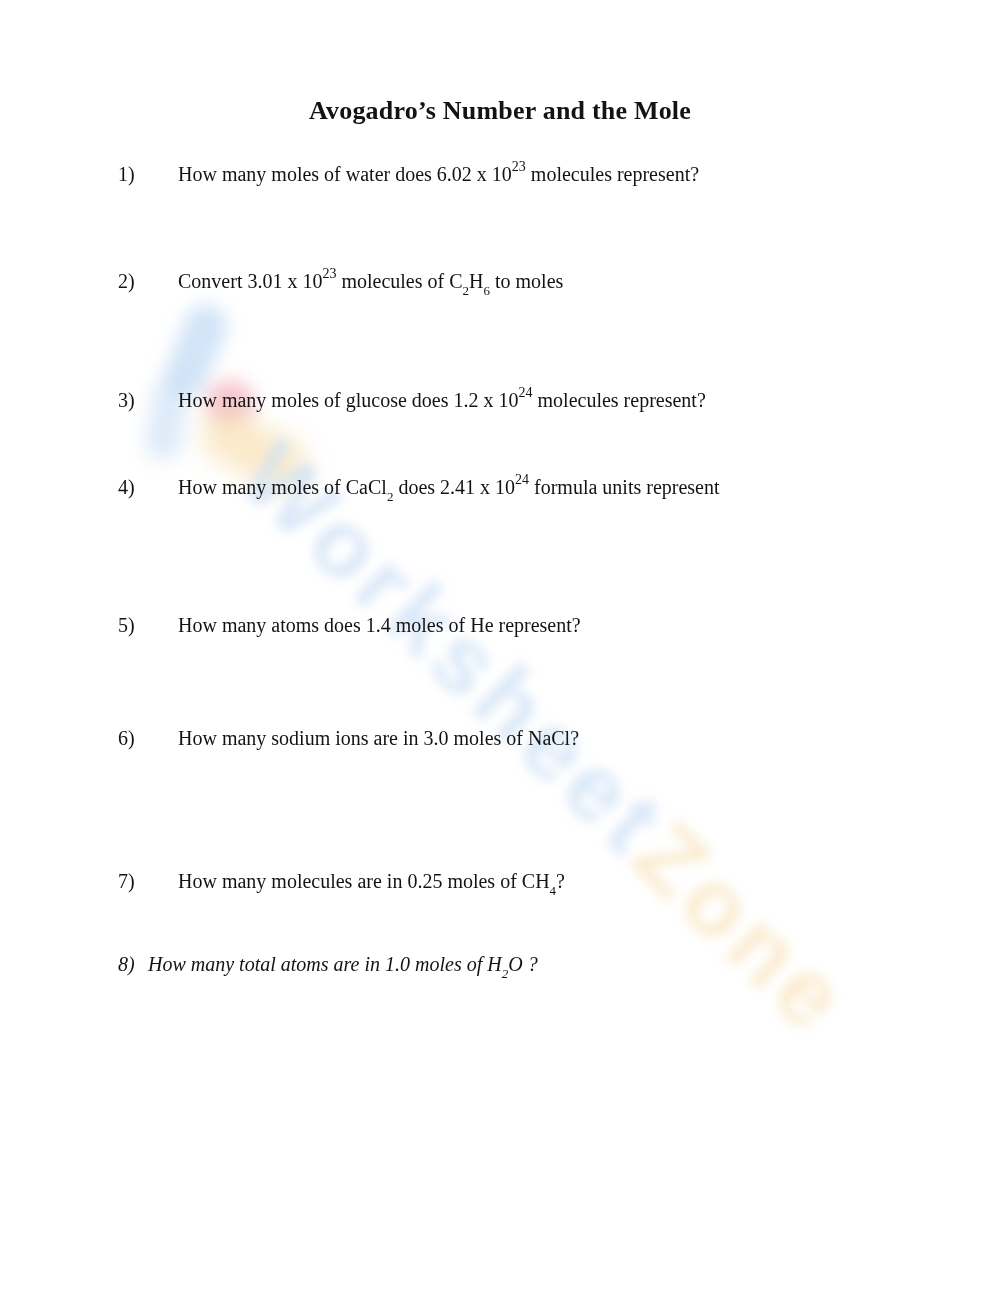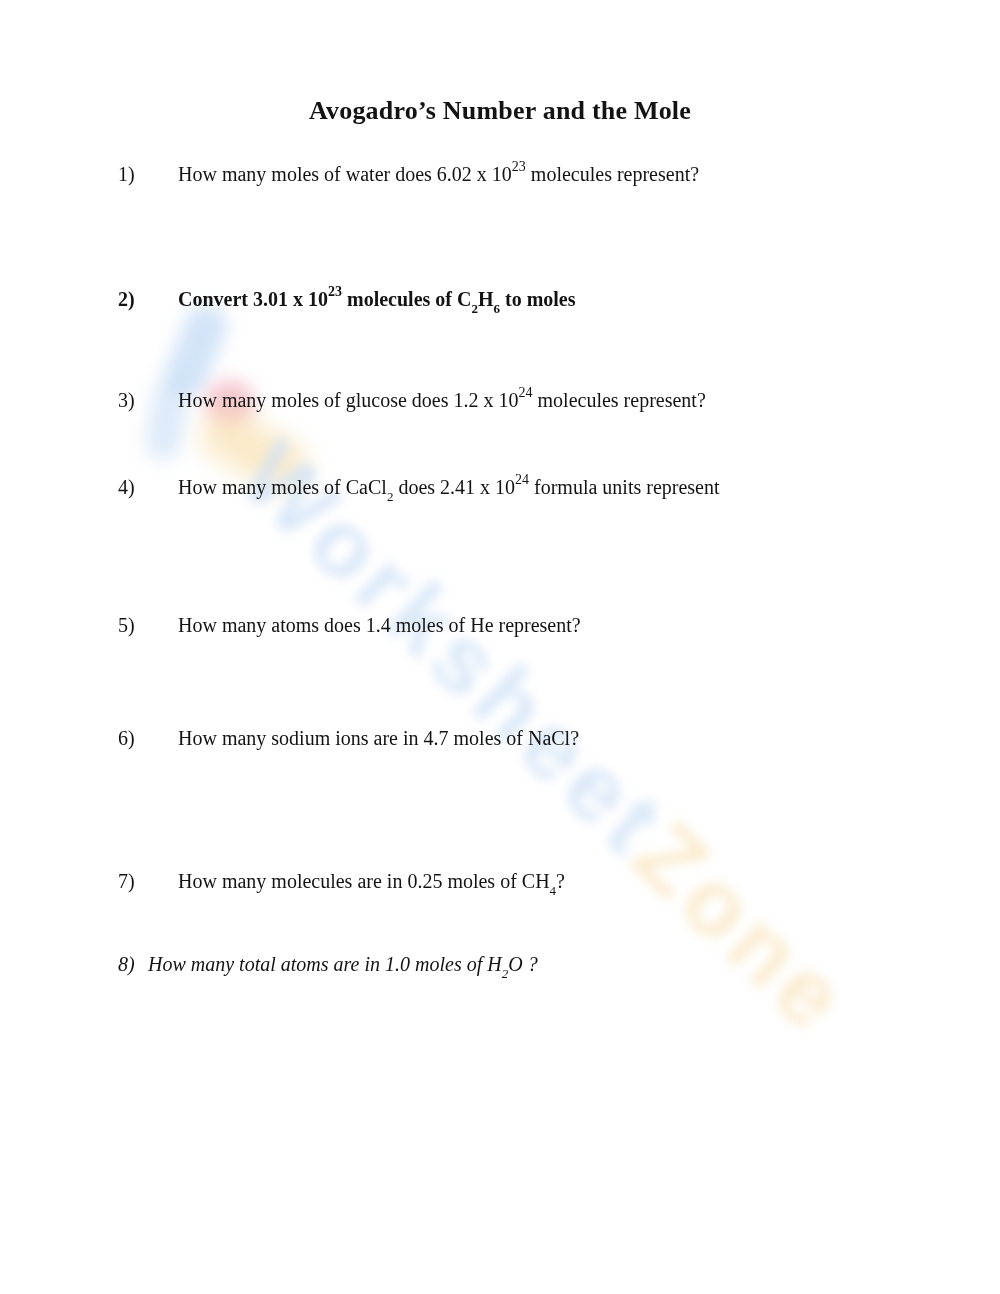--- a/index.html
+++ b/index.html
@@ -73,21 +73,21 @@
   
   .questions { position: absolute; left: 0; top: 0; width: 1000px; }
   .q-row {
     position: absolute;
     left: 118px;
     font-size: 20px;
     line-height: 26px;
     white-space: nowrap;
   }
   .q-row:nth-child(1) { top: 161px; }
-  .q-row:nth-child(2) { top: 286px; font-weight: bold; }
+  .q-row:nth-child(2) { top: 268px; }
   .q-row:nth-child(3) { top: 387px; }
   .q-row:nth-child(4) { top: 474px; }
   .q-row:nth-child(5) { top: 612px; }
   .q-row:nth-child(6) { top: 725px; }
   .q-row:nth-child(7) { top: 868px; }
   .q-row:nth-child(8) { top: 951px; font-style: italic; }
   .q-num { display: inline-block; width: 60px; }
   .q-row.narrow .q-num { width: 30px; }
   .q-text sup {
     font-size: 14px;
@@ -121,18 +121,18 @@
   </div>
 
   <h1 class="page-title">Avogadro’s Number and the Mole</h1>
 
   <div class="questions">
       <div class="q-row"><span class="q-num">1)</span><span class="q-text">How many moles of water does 6.02 x 10<sup>23</sup> molecules represent?</span></div>
       <div class="q-row"><span class="q-num">2)</span><span class="q-text">Convert 3.01 x 10<sup>23</sup> molecules of C<sub>2</sub>H<sub>6</sub> to moles</span></div>
       <div class="q-row"><span class="q-num">3)</span><span class="q-text">How many moles of glucose does 1.2 x 10<sup>24</sup> molecules represent?</span></div>
       <div class="q-row"><span class="q-num">4)</span><span class="q-text">How many moles of CaCl<sub>2</sub> does 2.41 x 10<sup>24</sup> formula units represent</span></div>
       <div class="q-row"><span class="q-num">5)</span><span class="q-text">How many atoms does 1.4 moles of He represent?</span></div>
-      <div class="q-row"><span class="q-num">6)</span><span class="q-text">How many sodium ions are in 4.7 moles of NaCl?</span></div>
+      <div class="q-row"><span class="q-num">6)</span><span class="q-text">How many sodium ions are in 3.0 moles of NaCl?</span></div>
       <div class="q-row"><span class="q-num">7)</span><span class="q-text">How many molecules are in 0.25 moles of CH<sub>4</sub>?</span></div>
       <div class="q-row narrow"><span class="q-num">8)</span><span class="q-text">How many total atoms are in 1.0 moles of H<sub>2</sub>O ?</span></div>
     </div>
 
 </div>
 
 </body></html>

